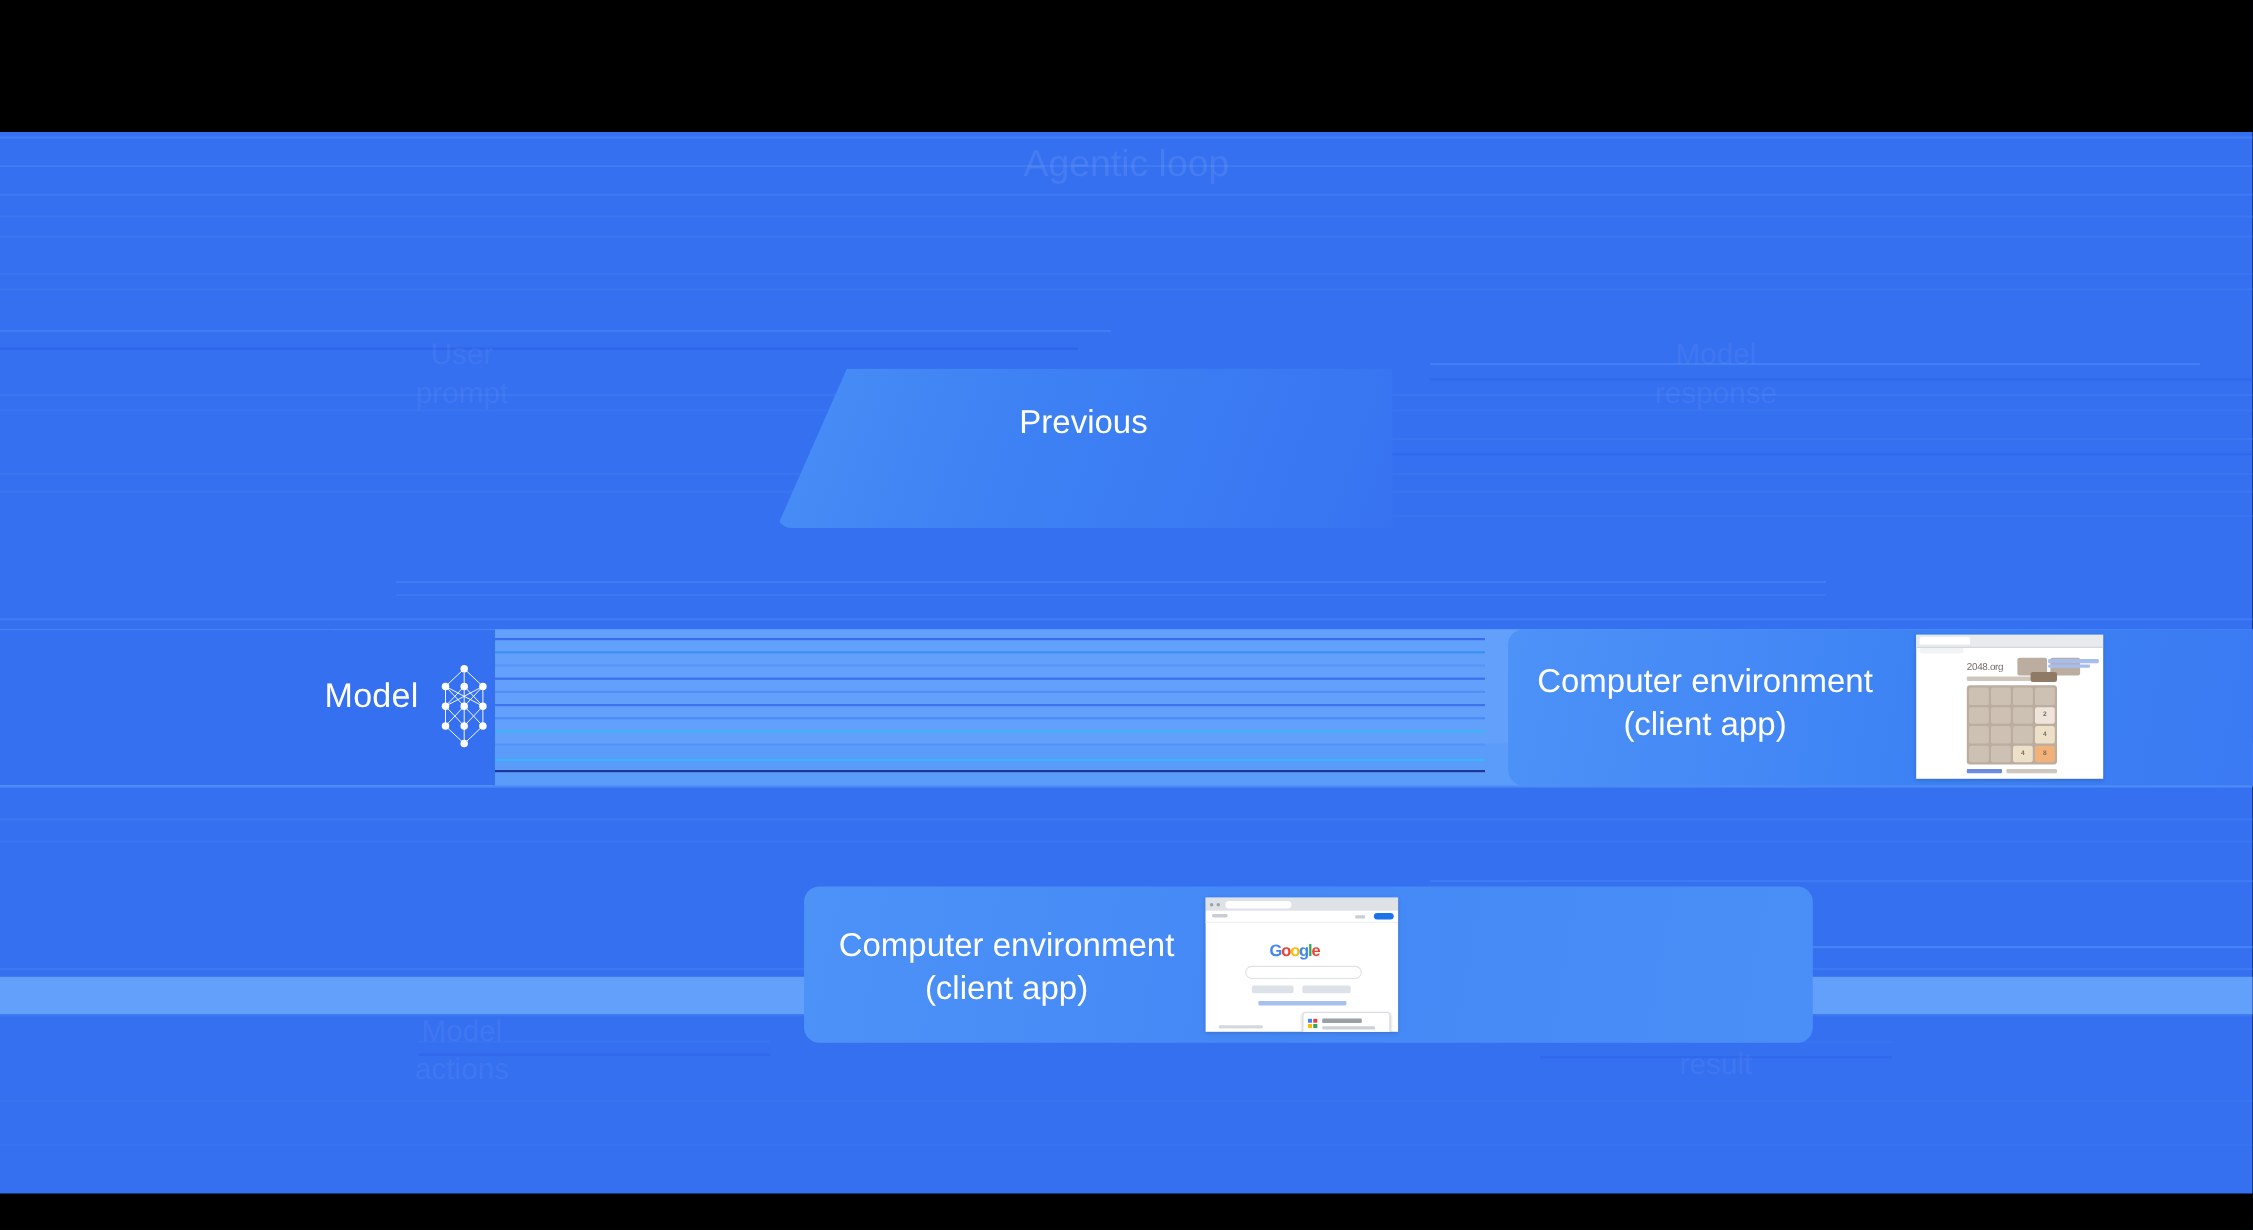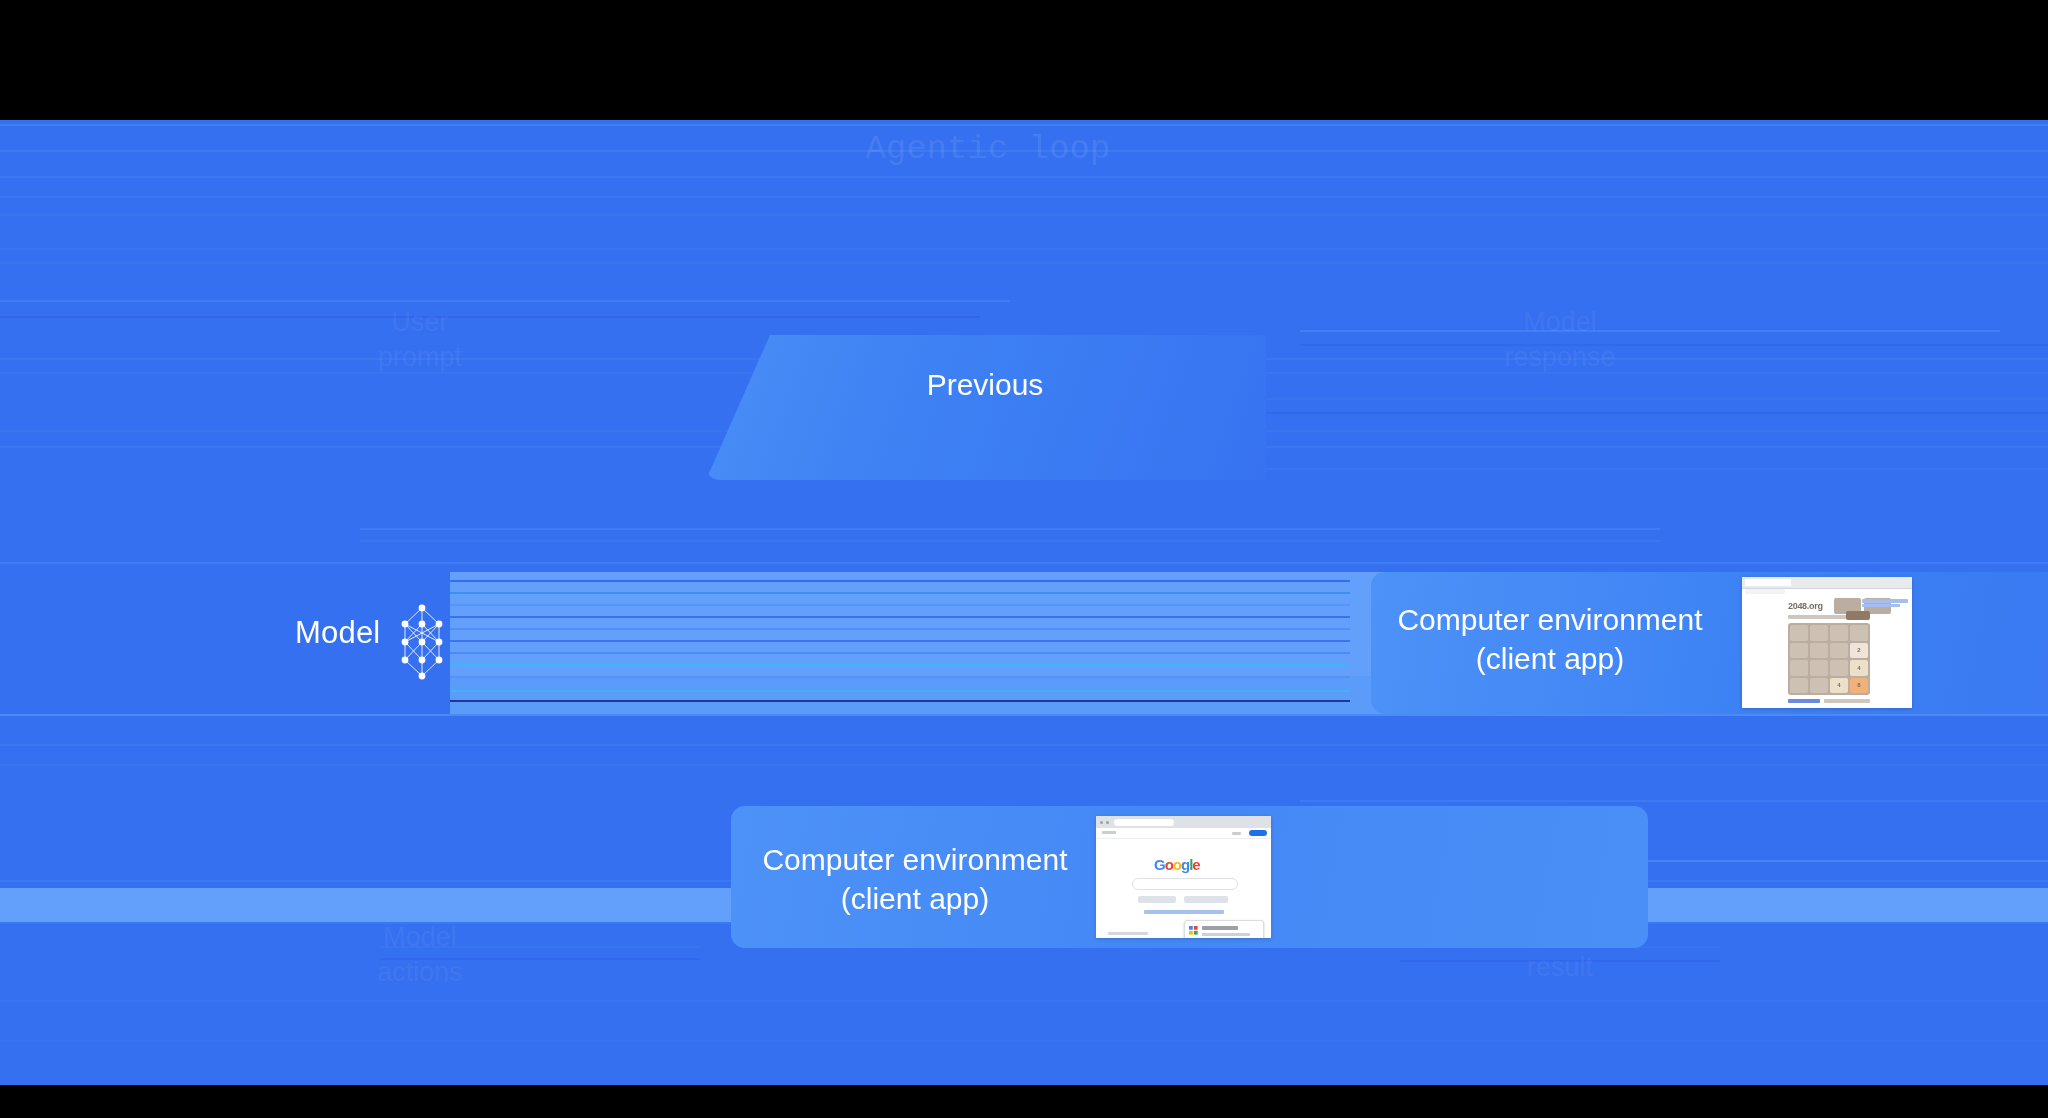--- a/index.html
+++ b/index.html
@@ -60,21 +60,21 @@
 
   
   .thumb{position:absolute;background:#fff;box-shadow:0 1px 4px rgba(0,0,0,.18);overflow:hidden;}
   #thumb-2048{left:1742px;top:577px;width:170px;height:131px;}
   #thumb-google{left:1096px;top:816px;width:175px;height:122px;}
 
   
   .t-chrome{position:absolute;left:0;top:0;right:0;height:11px;background:#e8eaed;border-bottom:1px solid #d2d5da;}
   .t-tab{position:absolute;left:3px;top:2px;width:46px;height:7px;background:#fff;border-radius:2px 2px 0 0;}
   .t-addr{position:absolute;left:3px;top:12px;width:40px;height:5px;background:#f1f3f4;border-radius:2px;}
-  .g2048-title{position:absolute;left:46px;top:24px;font-size:9px;font-weight:bold;color:#776e65;letter-spacing:-.3px;}
+  .g2048-title{position:absolute;left:46px;top:24px;font-size:9px;font-weight:normal;color:#776e65;letter-spacing:-.3px;}
   .g2048-scores{position:absolute;left:92px;top:21px;display:flex;gap:3px;}
   .g2048-score{width:27px;height:16px;background:#bbada0;border-radius:2px;}
   .g2048-sub{position:absolute;left:46px;top:38px;width:62px;height:4px;background:#cfc6bd;border-radius:1px;}
   .g2048-newbtn{position:absolute;left:104px;top:34px;width:24px;height:9px;background:#8f7a66;border-radius:2px;}
   .g2048-links{position:absolute;left:120px;top:22px;width:46px;height:4px;background:#a6bdf0;border-radius:1px;}
   .g2048-links2{position:absolute;left:120px;top:27px;width:38px;height:3px;background:#a6bdf0;border-radius:1px;}
   .g2048-board{
     position:absolute;left:46px;top:46px;width:82px;height:72px;background:#bbada0;border-radius:3px;
     display:grid;grid-template-columns:repeat(4,1fr);grid-template-rows:repeat(4,1fr);gap:2px;padding:2px;box-sizing:border-box;
   }
@@ -159,21 +159,21 @@
       <div class="streak" style="top: 880px; left: 0px; width: 2048px; background: rgb(75, 136, 245); opacity: 0.4;"></div>
       <div class="streak" style="top: 922px; left: 0px; width: 2048px; background: rgb(72, 134, 244); opacity: 0.35;"></div>
       <div class="streak" style="top: 946px; left: 380px; width: 320px; background: rgb(63, 123, 242); opacity: 0.45;"></div>
       <div class="streak" style="top: 958px; left: 380px; width: 320px; background: rgb(47, 95, 232); opacity: 0.5;"></div>
       <div class="streak" style="top: 946px; left: 1400px; width: 320px; background: rgb(63, 123, 242); opacity: 0.4;"></div>
       <div class="streak" style="top: 960px; left: 1400px; width: 320px; background: rgb(47, 95, 232); opacity: 0.45;"></div>
       <div class="streak" style="top: 1000px; left: 0px; width: 2048px; background: rgb(69, 130, 243); opacity: 0.28;"></div>
       <div class="streak" style="top: 1040px; left: 0px; width: 2048px; background: rgb(68, 128, 243); opacity: 0.25;"></div>
     </div>
 
-  <div class="ghost-title" id="ghost-title" style="left:788px;top:130px;width:400px;font-family:Liberation Mono, monospace;">Agentic loop</div>
+  <div class="ghost-title" id="ghost-title" style="left:824px;top:130px;width:400px;">Agentic loop</div>
 
   <div class="ghost" style="left:300px;top:305px;width:240px;">
     <div>User</div>
     <div>prompt</div>
   </div>
   <div class="ghost" style="left:1440px;top:305px;width:240px;">
     <div>Model</div>
     <div>response</div>
   </div>
   <div class="ghost" style="left:300px;top:920px;width:240px;">

